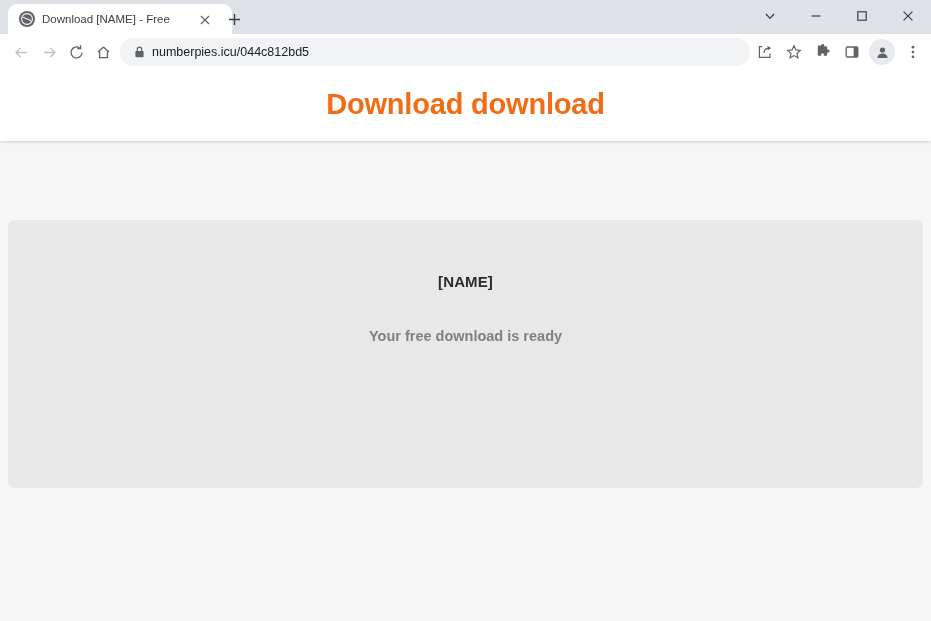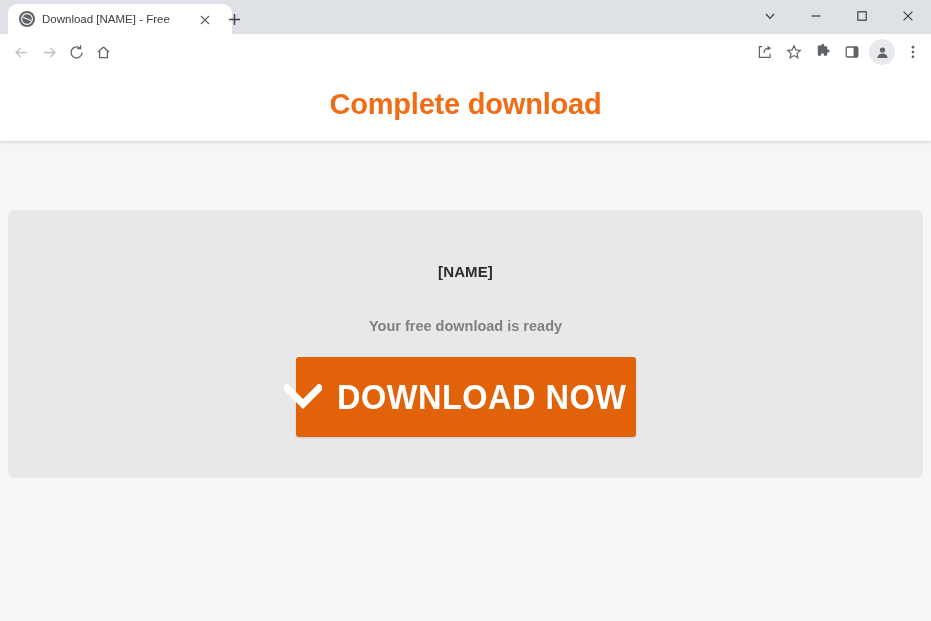--- a/index.html
+++ b/index.html
@@ -201,21 +201,21 @@
     width: 931px;
     text-align: center;
     font-size: 29px;
     font-weight: bold;
     color: #f26b15;
     letter-spacing: -0.2px;
   }
 
   .card {
     position: absolute;
-    left: 8px; top: 139px;
+    left: 8px; top: 149px;
     width: 915px;
     height: 268px;
     background: #e8e8e8;
     border-radius: 7px;
   }
   .card-name {
     position: absolute;
     left: 0; top: 53px;
     width: 915px;
     text-align: center;
@@ -342,20 +342,29 @@
         <path d="M12.6 1.3 L12.6 4.6 L9.3 4.6" stroke="currentColor" stroke-width="1.3" fill="none"></path>
       </svg>
     </div>
     <div class="nav-btn nav-home">
       <svg width="17" height="17" viewBox="0 0 17 17">
         <path d="M8.5 3 L14 8 M8.5 3 L3 8" stroke="currentColor" stroke-width="1.3" fill="none"></path>
         <path d="M4.6 7.3 L4.6 13.6 L12.4 13.6 L12.4 7.3" stroke="currentColor" stroke-width="1.3" fill="none"></path>
       </svg>
     </div>
 
+    <div class="omnibox">
+      <span class="omnibox-lock">
+        <svg width="11" height="12" viewBox="0 0 11 12">
+          <rect x="1.4" y="5" width="8.2" height="6.2" rx="1" fill="currentColor"></rect>
+          <path d="M3.3 5 L3.3 3.4 A2.2 2.2 0 0 1 7.7 3.4 L7.7 5" fill="none" stroke="currentColor" stroke-width="1.2"></path>
+        </svg>
+      </span>
+      <span class="omnibox-url" title="numberpies.icu/044c812bd5">numberpies.icu/044c812bd5</span>
+    </div>
 
     <div class="tb-right">
       <div class="tb-icon">
         <svg width="16" height="16" viewBox="0 0 16 16">
           <path d="M5.2 2.6 L2.4 2.6 L2.4 13.4 L13 13.4 L13 9.6" stroke="currentColor" stroke-width="1.2" fill="none"></path>
           <path d="M7 9 C7 5.6 9.6 4.2 13.2 4.2" stroke="currentColor" stroke-width="1.2" fill="none"></path>
           <path d="M10.6 1.8 L14 4.2 L10.6 6.6 Z" fill="currentColor"></path>
         </svg>
       </div>
       <div class="tb-icon">
@@ -386,31 +395,23 @@
           <circle cx="7" cy="7" r="1.35" fill="currentColor"></circle>
           <circle cx="7" cy="11.8" r="1.35" fill="currentColor"></circle>
         </svg>
       </div>
     </div>
   </div>
 
   <div class="viewport">
 
     <div class="page-header">
-      <div class="page-title">Complete download</div>
+      <div class="page-title">Download download</div>
     </div>
 
     <div class="card">
       <div class="card-name">[NAME]</div>
       <div class="card-sub">Your free download is ready</div>
 
-      <button class="dl-button">
-        <span class="dl-chevron">
-          <svg width="38" height="26" viewBox="0 0 38 26">
-            <path d="M3 4 L19 20 L35 4" fill="none" stroke="#ffffff" stroke-width="7" stroke-linecap="square" stroke-linejoin="miter"></path>
-          </svg>
-        </span>
-        <span class="dl-label">DOWNLOAD NOW</span>
-      </button>
     </div>
 
   </div>
 </div>
 
 </body></html>

